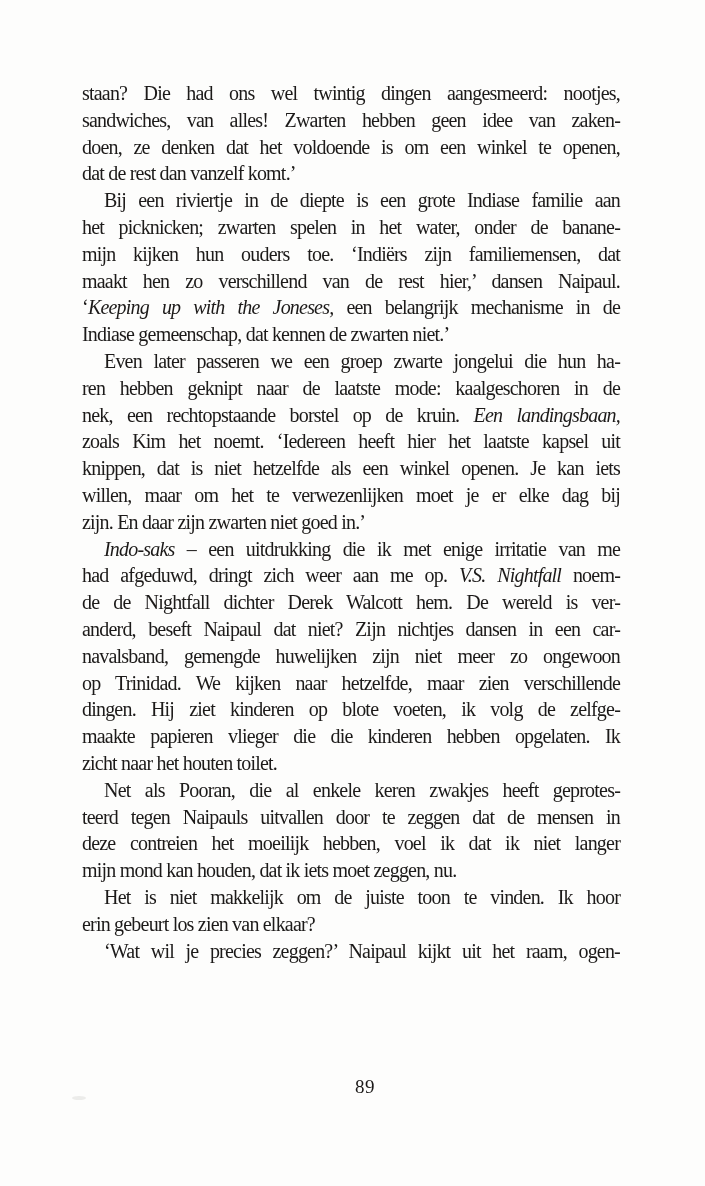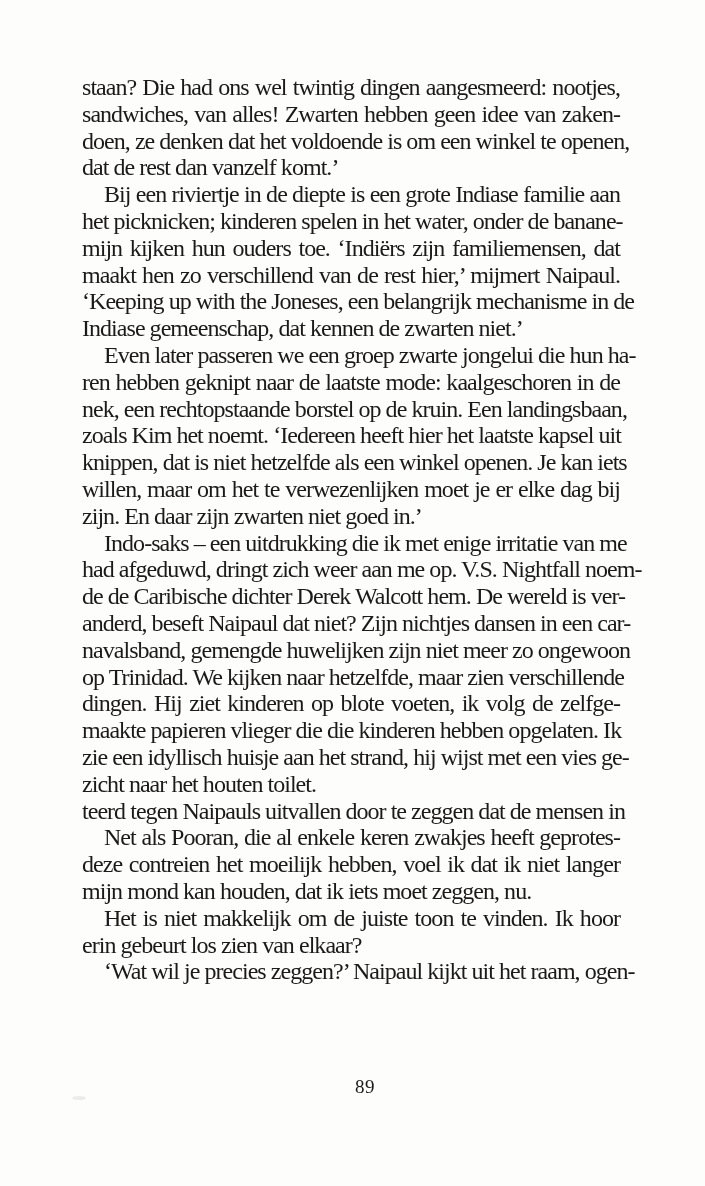--- a/index.html
+++ b/index.html
@@ -12,41 +12,41 @@
     width: 705px;
     height: 1186px;
     background: #fdfdfc;
     overflow: hidden;
     font-family: "Liberation Serif", serif;
     color: #1c1a19;
   }
   .text-block {
     position: absolute;
     left: 82px;
-    top: 74px;
+    top: 80px;
     width: 538px;
-    font-size: 24px;
+    font-size: 20px;
     line-height: 26.8px;
     letter-spacing: -0.04em;
   }
   .paragraph { margin: 0; }
   .line {
     text-align: justify;
     text-align-last: justify;
     -moz-text-align-last: justify;
     height: 26.8px;
     white-space: nowrap;
   }
   .line.short {
     text-align-last: left;
     -moz-text-align-last: left;
     white-space: normal;
   }
   .line.indent { padding-left: 22px; }
-  .it { }
+  .it { font-style: italic; }
   .folio {
     position: absolute;
     left: 82px;
     top: 1076px;
     width: 538px;
     text-align: center;
     font-size: 19px;
     letter-spacing: 0.02em;
     transform: translateX(14px);
   }
@@ -66,50 +66,49 @@
 <div class="book-page">
   <div class="text-block">
       <div class="paragraph">
         <div class="line"><span>staan? Die had ons wel twintig dingen aangesmeerd: nootjes,</span></div>
         <div class="line"><span>sandwiches, van alles! Zwarten hebben geen idee van zaken-</span></div>
         <div class="line"><span>doen, ze denken dat het voldoende is om een winkel te openen,</span></div>
         <div class="line short"><span>dat de rest dan vanzelf komt.’</span></div>
       </div>
       <div class="paragraph">
         <div class="line indent"><span>Bij een riviertje in de diepte is een grote Indiase familie aan</span></div>
-        <div class="line"><span>het picknicken; kinderen spelen in het water, onder de banane-</span></div>
+        <div class="line"><span>het picknicken; zwarten spelen in het water, onder de banane-</span></div>
         <div class="line"><span>mijn kijken hun ouders toe. ‘Indiërs zijn familiemensen, dat</span></div>
-        <div class="line"><span>maakt hen zo verschillend van de rest hier,’ mijmert Naipaul.</span></div>
+        <div class="line"><span>maakt hen zo verschillend van de rest hier,’ dansen Naipaul.</span></div>
         <div class="line"><span>‘</span><span class="it">Keeping up with the Joneses,</span><span> een belangrijk mechanisme in de</span></div>
         <div class="line short"><span>Indiase gemeenschap, dat kennen de zwarten niet.’</span></div>
       </div>
       <div class="paragraph">
         <div class="line indent"><span>Even later passeren we een groep zwarte jongelui die hun ha-</span></div>
         <div class="line"><span>ren hebben geknipt naar de laatste mode: kaalgeschoren in de</span></div>
         <div class="line"><span>nek, een rechtopstaande borstel op de kruin. </span><span class="it">Een landingsbaan,</span></div>
         <div class="line"><span>zoals Kim het noemt. ‘Iedereen heeft hier het laatste kapsel uit</span></div>
         <div class="line"><span>knippen, dat is niet hetzelfde als een winkel openen. Je kan iets</span></div>
         <div class="line"><span>willen, maar om het te verwezenlijken moet je er elke dag bij</span></div>
         <div class="line short"><span>zijn. En daar zijn zwarten niet goed in.’</span></div>
       </div>
       <div class="paragraph">
         <div class="line indent"><span class="it">Indo-saks</span><span> – een uitdrukking die ik met enige irritatie van me</span></div>
         <div class="line"><span>had afgeduwd, dringt zich weer aan me op. </span><span class="it">V.S. Nightfall</span><span> noem-</span></div>
-        <div class="line"><span>de de Caribische dichter Derek Walcott hem. De wereld is ver-</span></div>
+        <div class="line"><span>de de Nightfall dichter Derek Walcott hem. De wereld is ver-</span></div>
         <div class="line"><span>anderd, beseft Naipaul dat niet? Zijn nichtjes dansen in een car-</span></div>
         <div class="line"><span>navalsband, gemengde huwelijken zijn niet meer zo ongewoon</span></div>
         <div class="line"><span>op Trinidad. We kijken naar hetzelfde, maar zien verschillende</span></div>
         <div class="line"><span>dingen. Hij ziet kinderen op blote voeten, ik volg de zelfge-</span></div>
         <div class="line"><span>maakte papieren vlieger die die kinderen hebben opgelaten. Ik</span></div>
-        <div class="line"><span>zie een idyllisch huisje aan het strand, hij wijst met een vies ge-</span></div>
         <div class="line short"><span>zicht naar het houten toilet.</span></div>
       </div>
       <div class="paragraph">
+        <div class="line indent"><span>Net als Pooran, die al enkele keren zwakjes heeft geprotes-</span></div>
         <div class="line"><span>teerd tegen Naipauls uitvallen door te zeggen dat de mensen in</span></div>
-        <div class="line indent"><span>Net als Pooran, die al enkele keren zwakjes heeft geprotes-</span></div>
         <div class="line"><span>deze contreien het moeilijk hebben, voel ik dat ik niet langer</span></div>
         <div class="line short"><span>mijn mond kan houden, dat ik iets moet zeggen, nu.</span></div>
       </div>
       <div class="paragraph">
         <div class="line indent"><span>Het is niet makkelijk om de juiste toon te vinden. Ik hoor</span></div>
         <div class="line short"><span>erin gebeurt los zien van elkaar?</span></div>
       </div>
       <div class="paragraph">
         <div class="line indent"><span>‘Wat wil je precies zeggen?’ Naipaul kijkt uit het raam, ogen-</span></div>
       </div>

